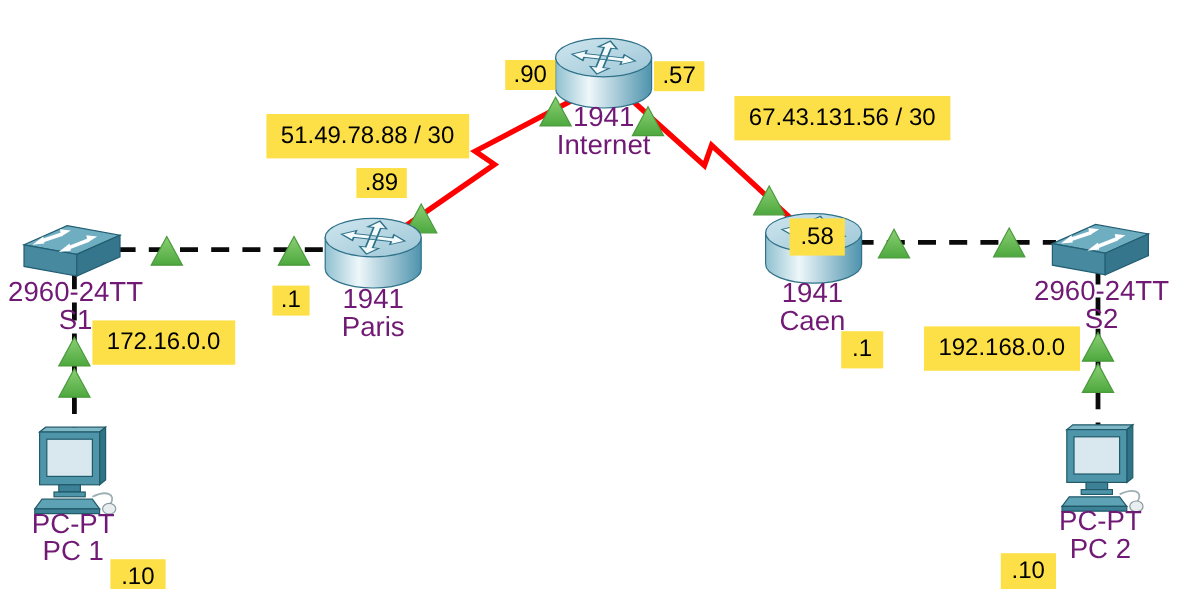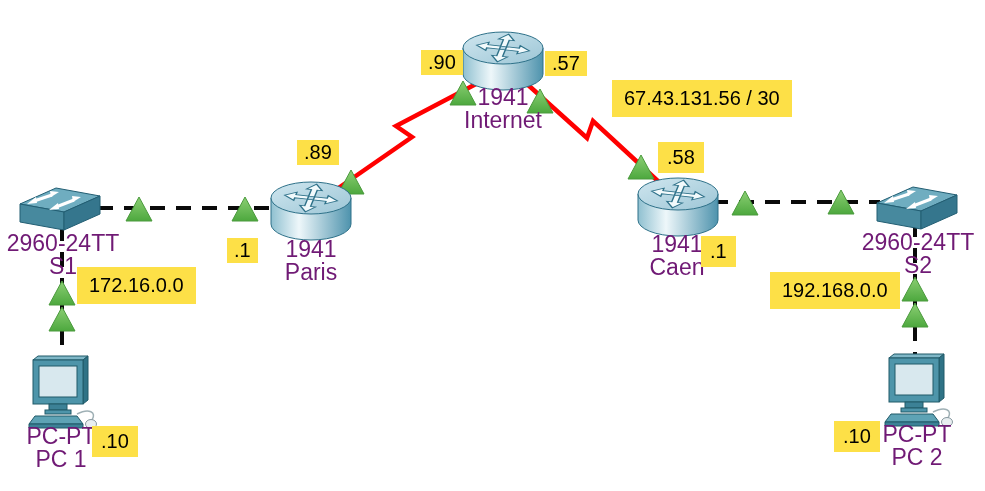--- a/index.html
+++ b/index.html
@@ -12,21 +12,21 @@
   .caption{
     position:absolute;z-index:4;width:140px;text-align:center;
     font-size:23px;line-height:23px;color:#701a75;
   }
   .note{
     position:absolute;z-index:5;background:#fde047;color:#000;
     font-size:20px;line-height:23px;white-space:nowrap;
   }
   .pad-ip{padding:7px 12px;}
   .pad-sm{padding:1px 7px;}
-  .pad-md{padding:4px 9px;}
+  .pad-md{padding:4px 9px;margin-top:40px;}
 </style>
 </head>
 <body>
 
 <div id="canvas">
 
   <svg id="linklayer" width="985" height="491" viewBox="0 0 985 491">
     <defs>
       <linearGradient id="gradTri" x1="0" y1="0" x2="0" y2="1">
         <stop offset="0" stop-color="#8ccf74"></stop>
@@ -190,20 +190,21 @@
   </div>
   <div class="caption" style="left:-9px;top:425px;">
     <div>PC-PT</div>
     <div>PC 1</div>
   </div>
   <div class="caption" style="left:847px;top:423px;">
     <div>PC-PT</div>
     <div>PC 2</div>
   </div>
 
+  <div class="note pad-ip" style="left:222px;top:95px;">51.49.78.88 / 30</div>
   <div class="note pad-ip" style="left:612px;top:80px;">67.43.131.56 / 30</div>
   <div class="note pad-sm" style="left:421px;top:50px;">.90</div>
   <div class="note pad-sm" style="left:545px;top:51px;">.57</div>
   <div class="note pad-sm" style="left:297px;top:140px;">.89</div>
   <div class="note pad-md" style="left:658px;top:142px;">.58</div>
   <div class="note pad-sm" style="left:227px;top:238px;">.1</div>
   <div class="note pad-md" style="left:701px;top:236px;">.1</div>
   <div class="note pad-ip" style="left:77px;top:267px;">172.16.0.0</div>
   <div class="note pad-ip" style="left:770px;top:272px;">192.168.0.0</div>
   <div class="note pad-md" style="left:92px;top:426px;">.10</div>

